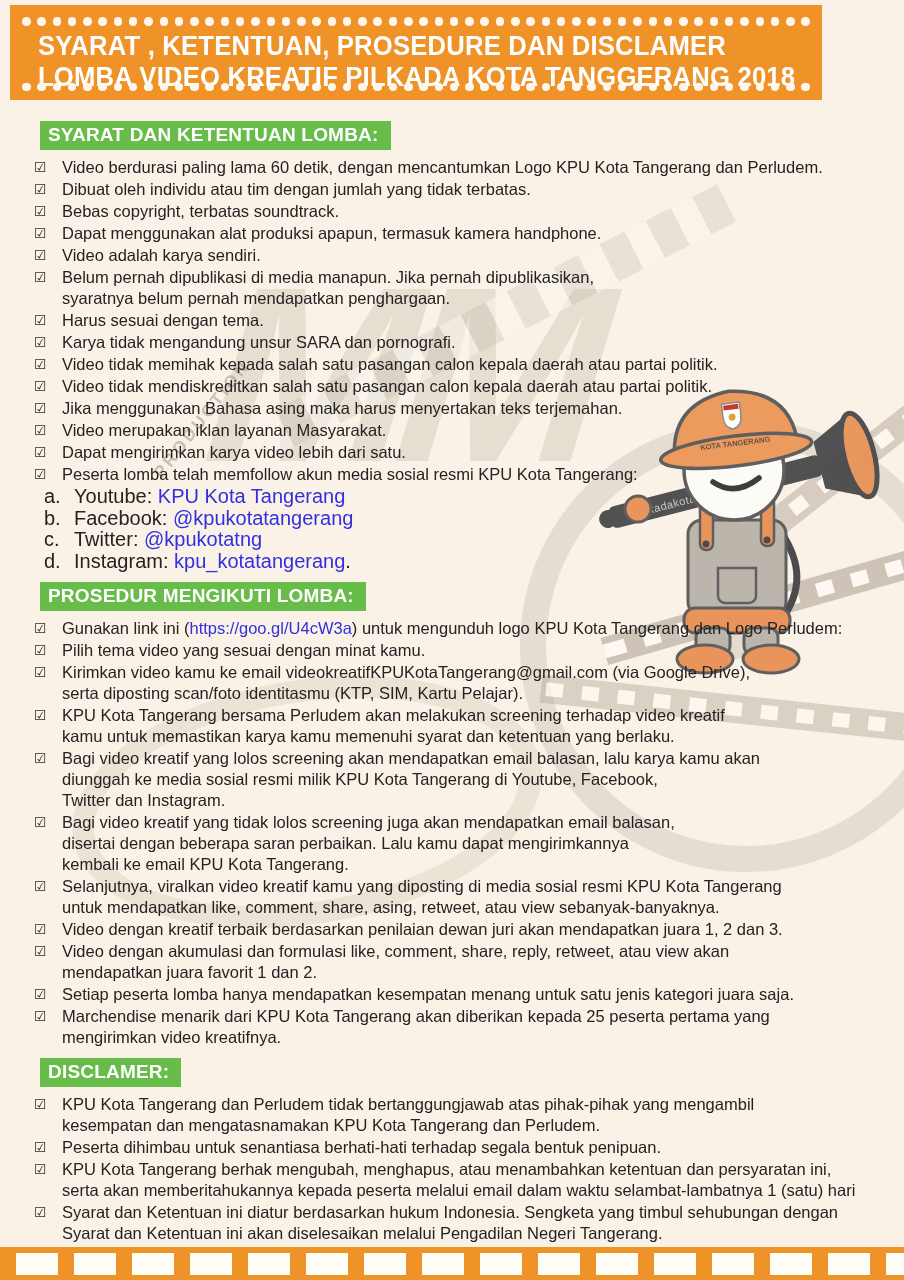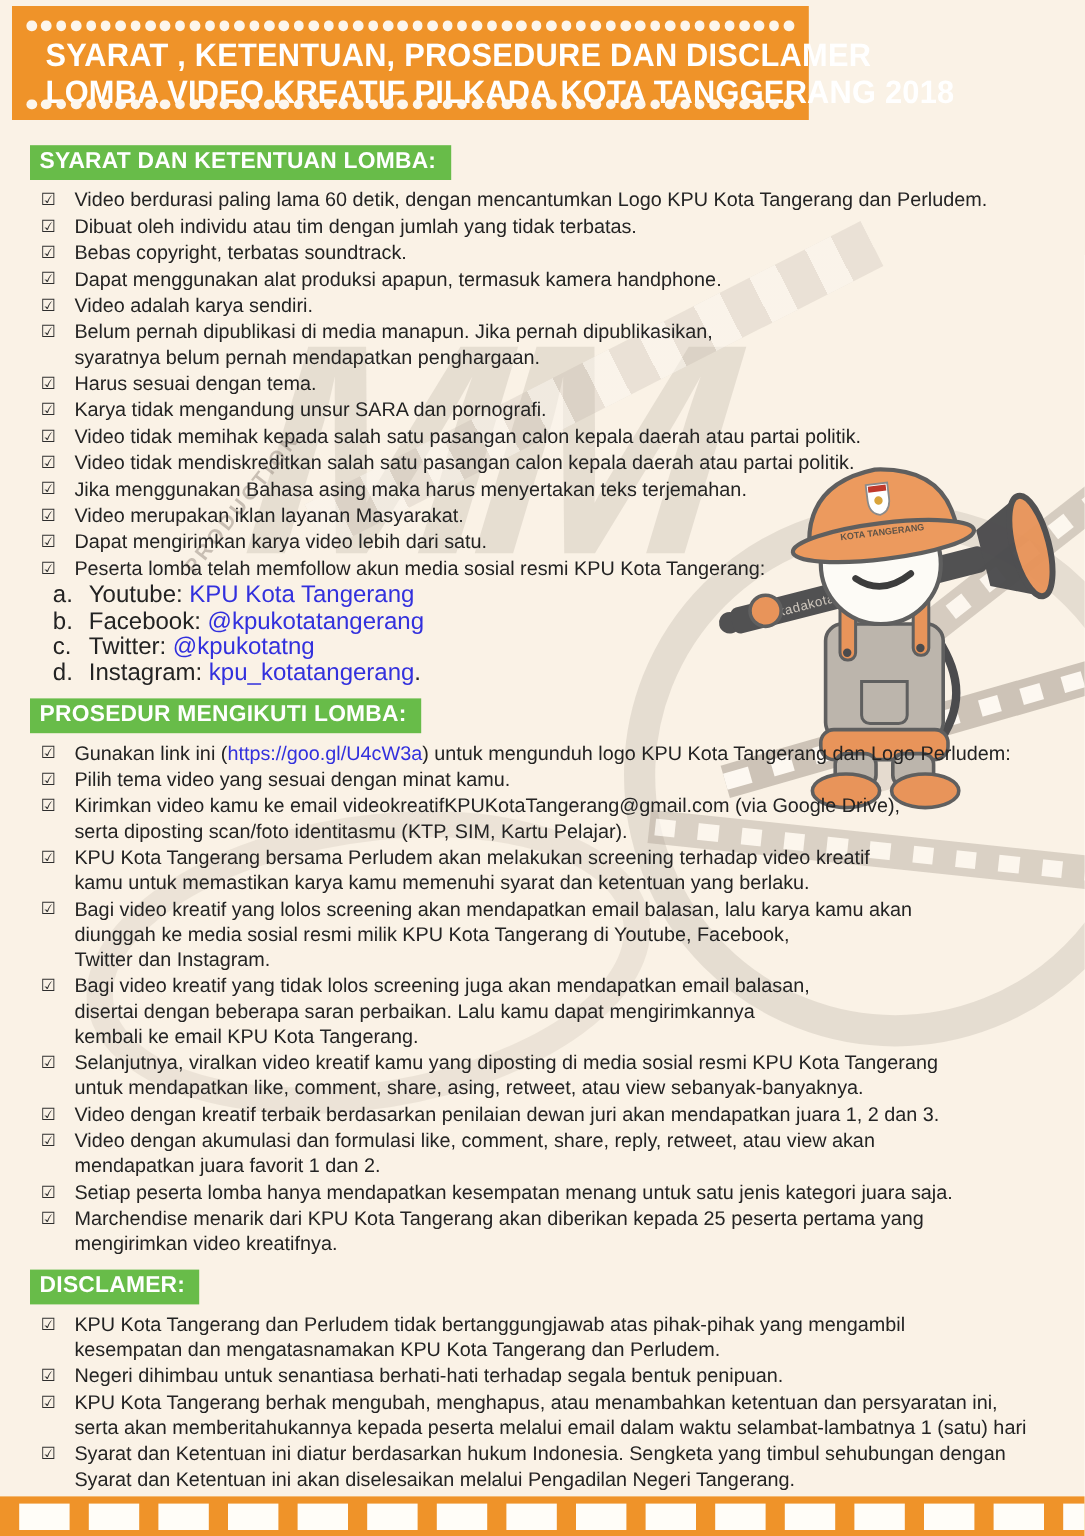--- a/index.html
+++ b/index.html
@@ -51,40 +51,40 @@
   .wm-strip.sC{left:540px;top:695px;width:390px;transform:rotate(6deg);opacity:.7;}
   .wm-ellipse{
     position:absolute;left:70px;top:680px;width:430px;height:200px;
     border:22px solid rgba(200,190,177,.28);border-radius:50%;
     transform:rotate(-9deg);
   }
   
   .mascot{position:absolute;left:572px;top:378px;width:332px;height:300px;z-index:1;}
   
   .banner{
-    position:absolute;left:10px;top:5px;width:664px;height:95px;
+    position:absolute;left:10px;top:5px;width:812px;height:95px;
     background:#ef9329;z-index:2;
   }
   .dots{position:absolute;left:12px;right:12px;display:flex;justify-content:space-between;}
   .dots.top{top:12px;}
   .dots.bot{bottom:9px;}
   .dot{width:8.5px;height:8.5px;border-radius:50%;background:#fdf6ec;}
   .banner-title{
     position:absolute;left:28px;top:26px;
     font-size:27px;font-weight:bold;color:#ffffff;line-height:31px;
     transform:scaleX(.95);transform-origin:left;
     white-space:nowrap;letter-spacing:.2px;
   }
   
   .content{position:absolute;left:0;top:100px;width:904px;z-index:2;}
   .section{margin-top:10px;}
   .section:first-child{margin-top:21px;}
   .sec-bar{
     display:inline-block;background:#68bc49;
-    padding:3px 12px 4px 8px;margin:0 0 7px 25px;
+    padding:3px 12px 4px 8px;margin:0 0 7px 40px;
   }
   .sec-title{color:#ffffff;font-weight:bold;font-size:19px;letter-spacing:.2px;}
   .item{
     display:flex;margin:0 24px 1px 34px;
     line-height:21px;font-size:16.5px;
   }
   .check{
     flex:0 0 28px;width:28px;
     font-family:"DejaVu Sans",sans-serif;
     font-size:14px;color:#2e2e2e;line-height:21px;
@@ -356,21 +356,21 @@
           <div class="item-body"><span>Setiap peserta lomba hanya mendapatkan kesempatan menang untuk satu jenis kategori juara saja.</span></div>
         </div><div class="item">
           <span class="check">☑</span>
           <div class="item-body"><span>Marchendise menarik dari KPU Kota Tangerang akan diberikan kepada 25 peserta pertama yang</span><br><span>mengirimkan video kreatifnya.</span></div>
         </div></div>
       <div class="section"><div class="sec-bar"><span class="sec-title">DISCLAMER:</span></div><div class="item">
           <span class="check">☑</span>
           <div class="item-body"><span>KPU Kota Tangerang dan Perludem tidak bertanggungjawab atas pihak-pihak yang mengambil</span><br><span>kesempatan dan mengatasnamakan KPU Kota Tangerang dan Perludem.</span></div>
         </div><div class="item">
           <span class="check">☑</span>
-          <div class="item-body"><span>Negeri dihimbau untuk senantiasa berhati-hati terhadap segala bentuk penipuan.</span></div>
+          <div class="item-body"><span>Peserta dihimbau untuk senantiasa berhati-hati terhadap segala bentuk penipuan.</span></div>
         </div><div class="item">
           <span class="check">☑</span>
           <div class="item-body"><span>KPU Kota Tangerang berhak mengubah, menghapus, atau menambahkan ketentuan dan persyaratan ini,</span><br><span>serta akan memberitahukannya kepada peserta melalui email dalam waktu selambat-lambatnya 1 (satu) hari</span><br></div>
         </div><div class="item">
           <span class="check">☑</span>
           <div class="item-body"><span>Syarat dan Ketentuan ini diatur berdasarkan hukum Indonesia. Sengketa yang timbul sehubungan dengan</span><br><span>Syarat dan Ketentuan ini akan diselesaikan melalui Pengadilan Negeri Tangerang.</span></div>
         </div></div>
     </div>
 
   <div class="film-strip">

